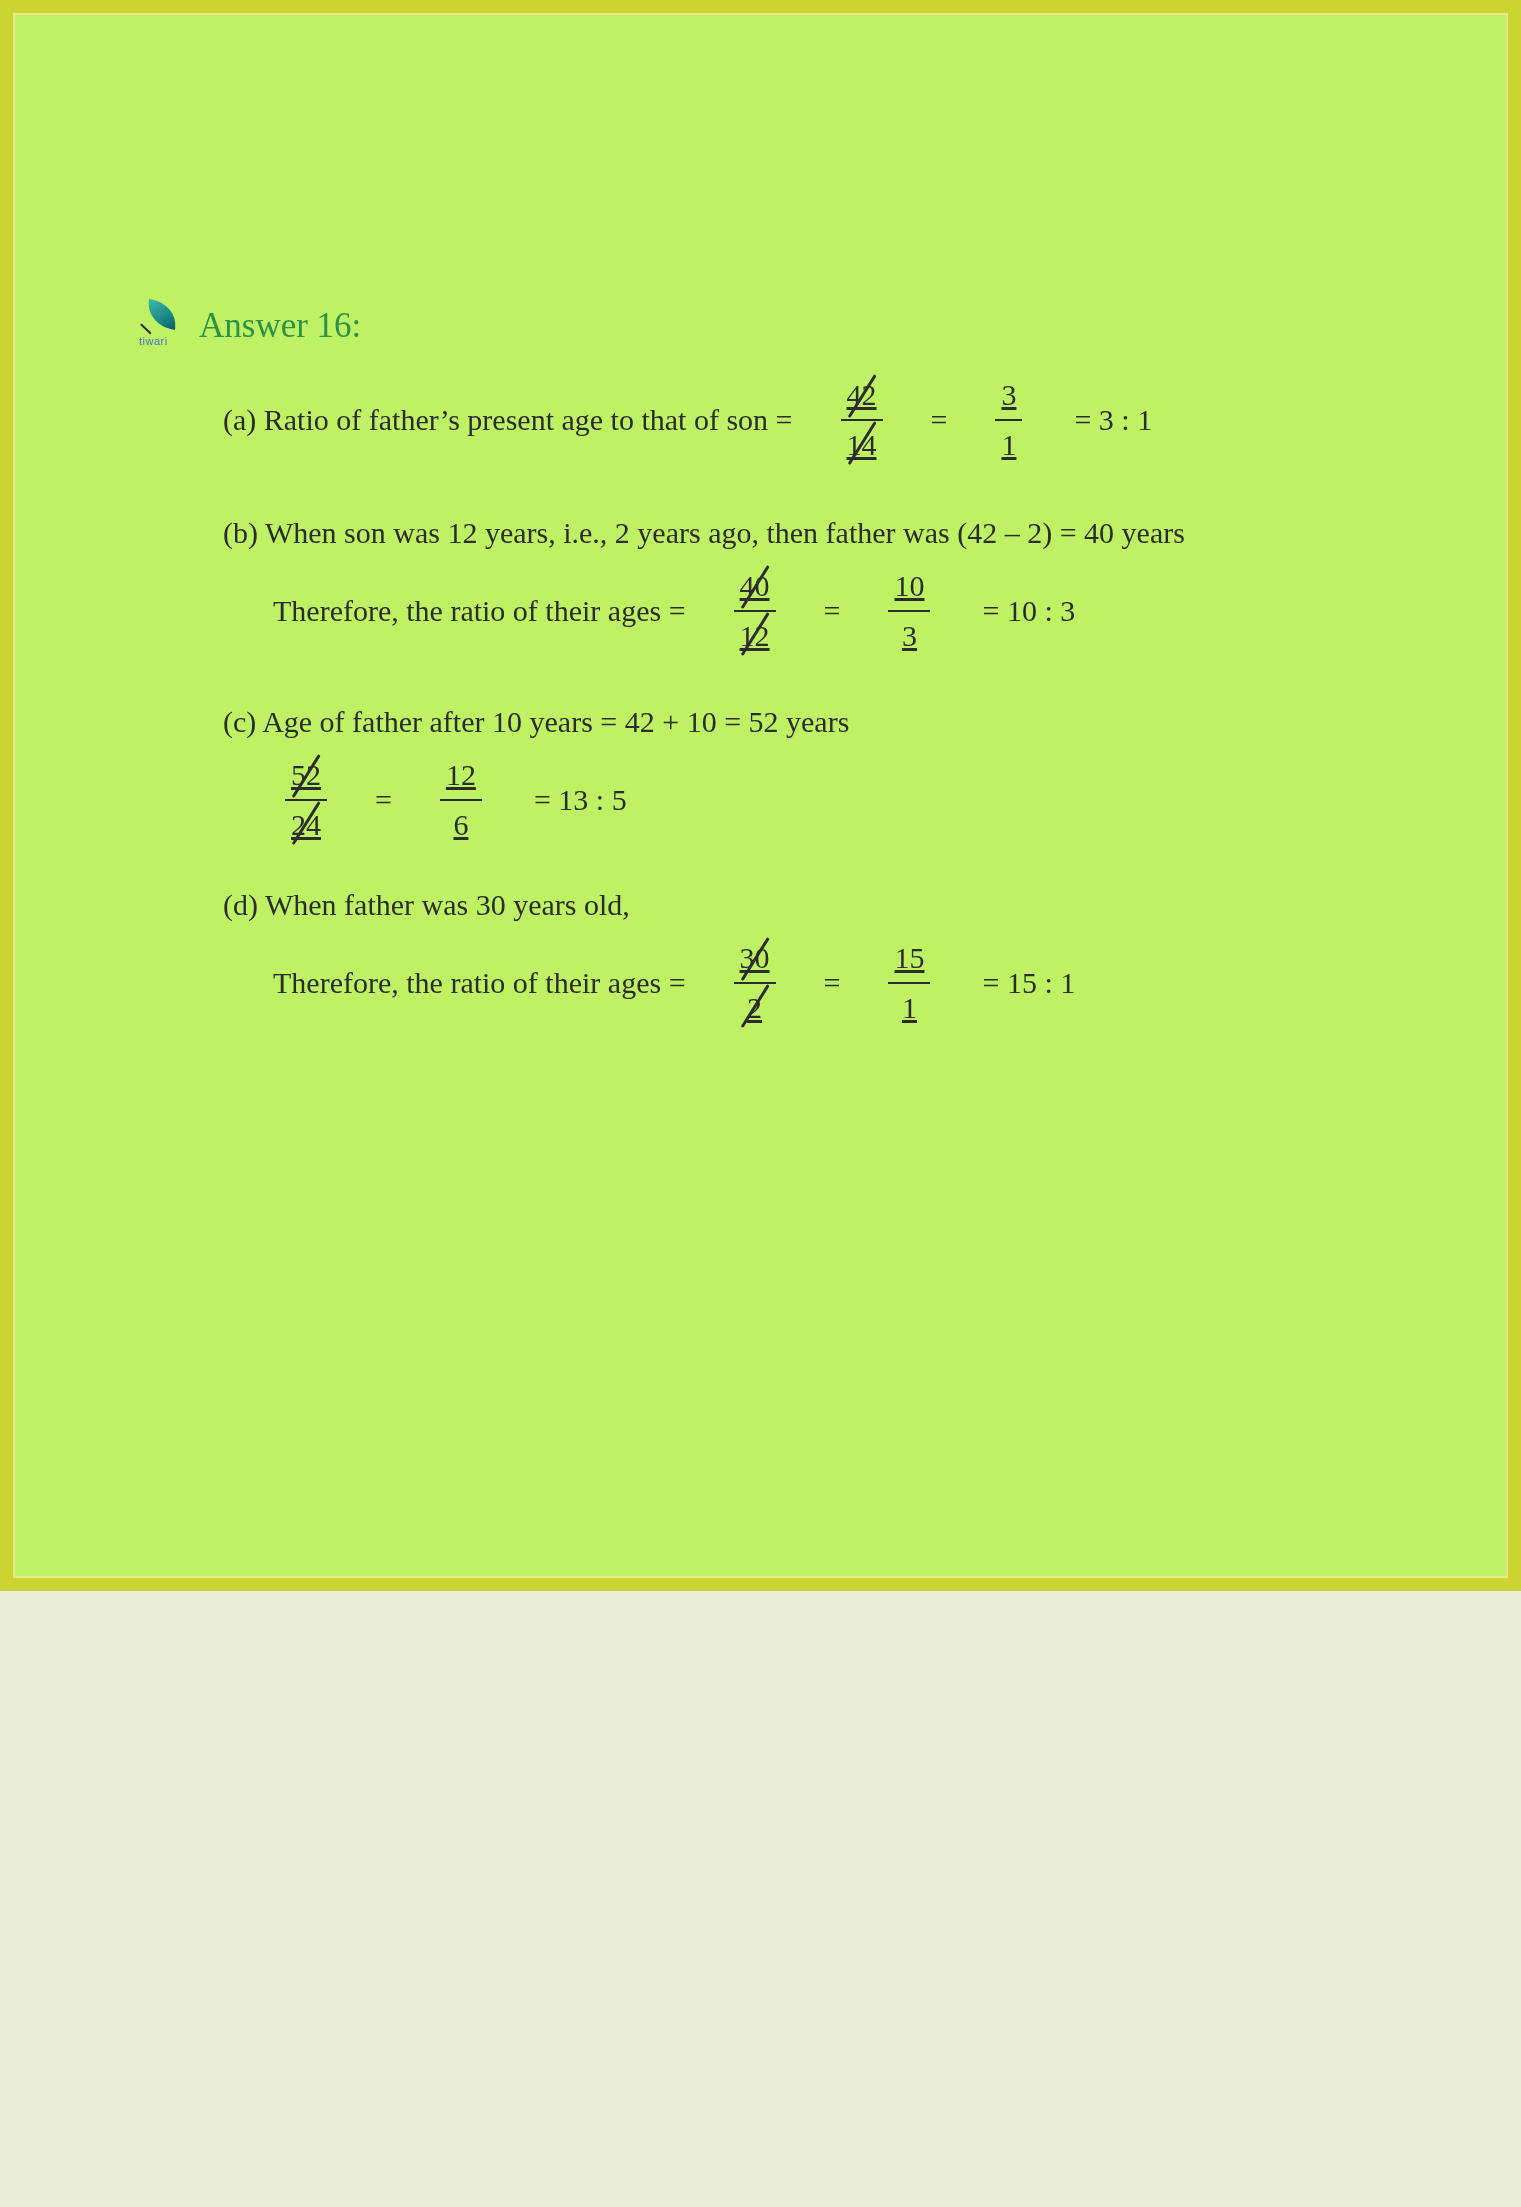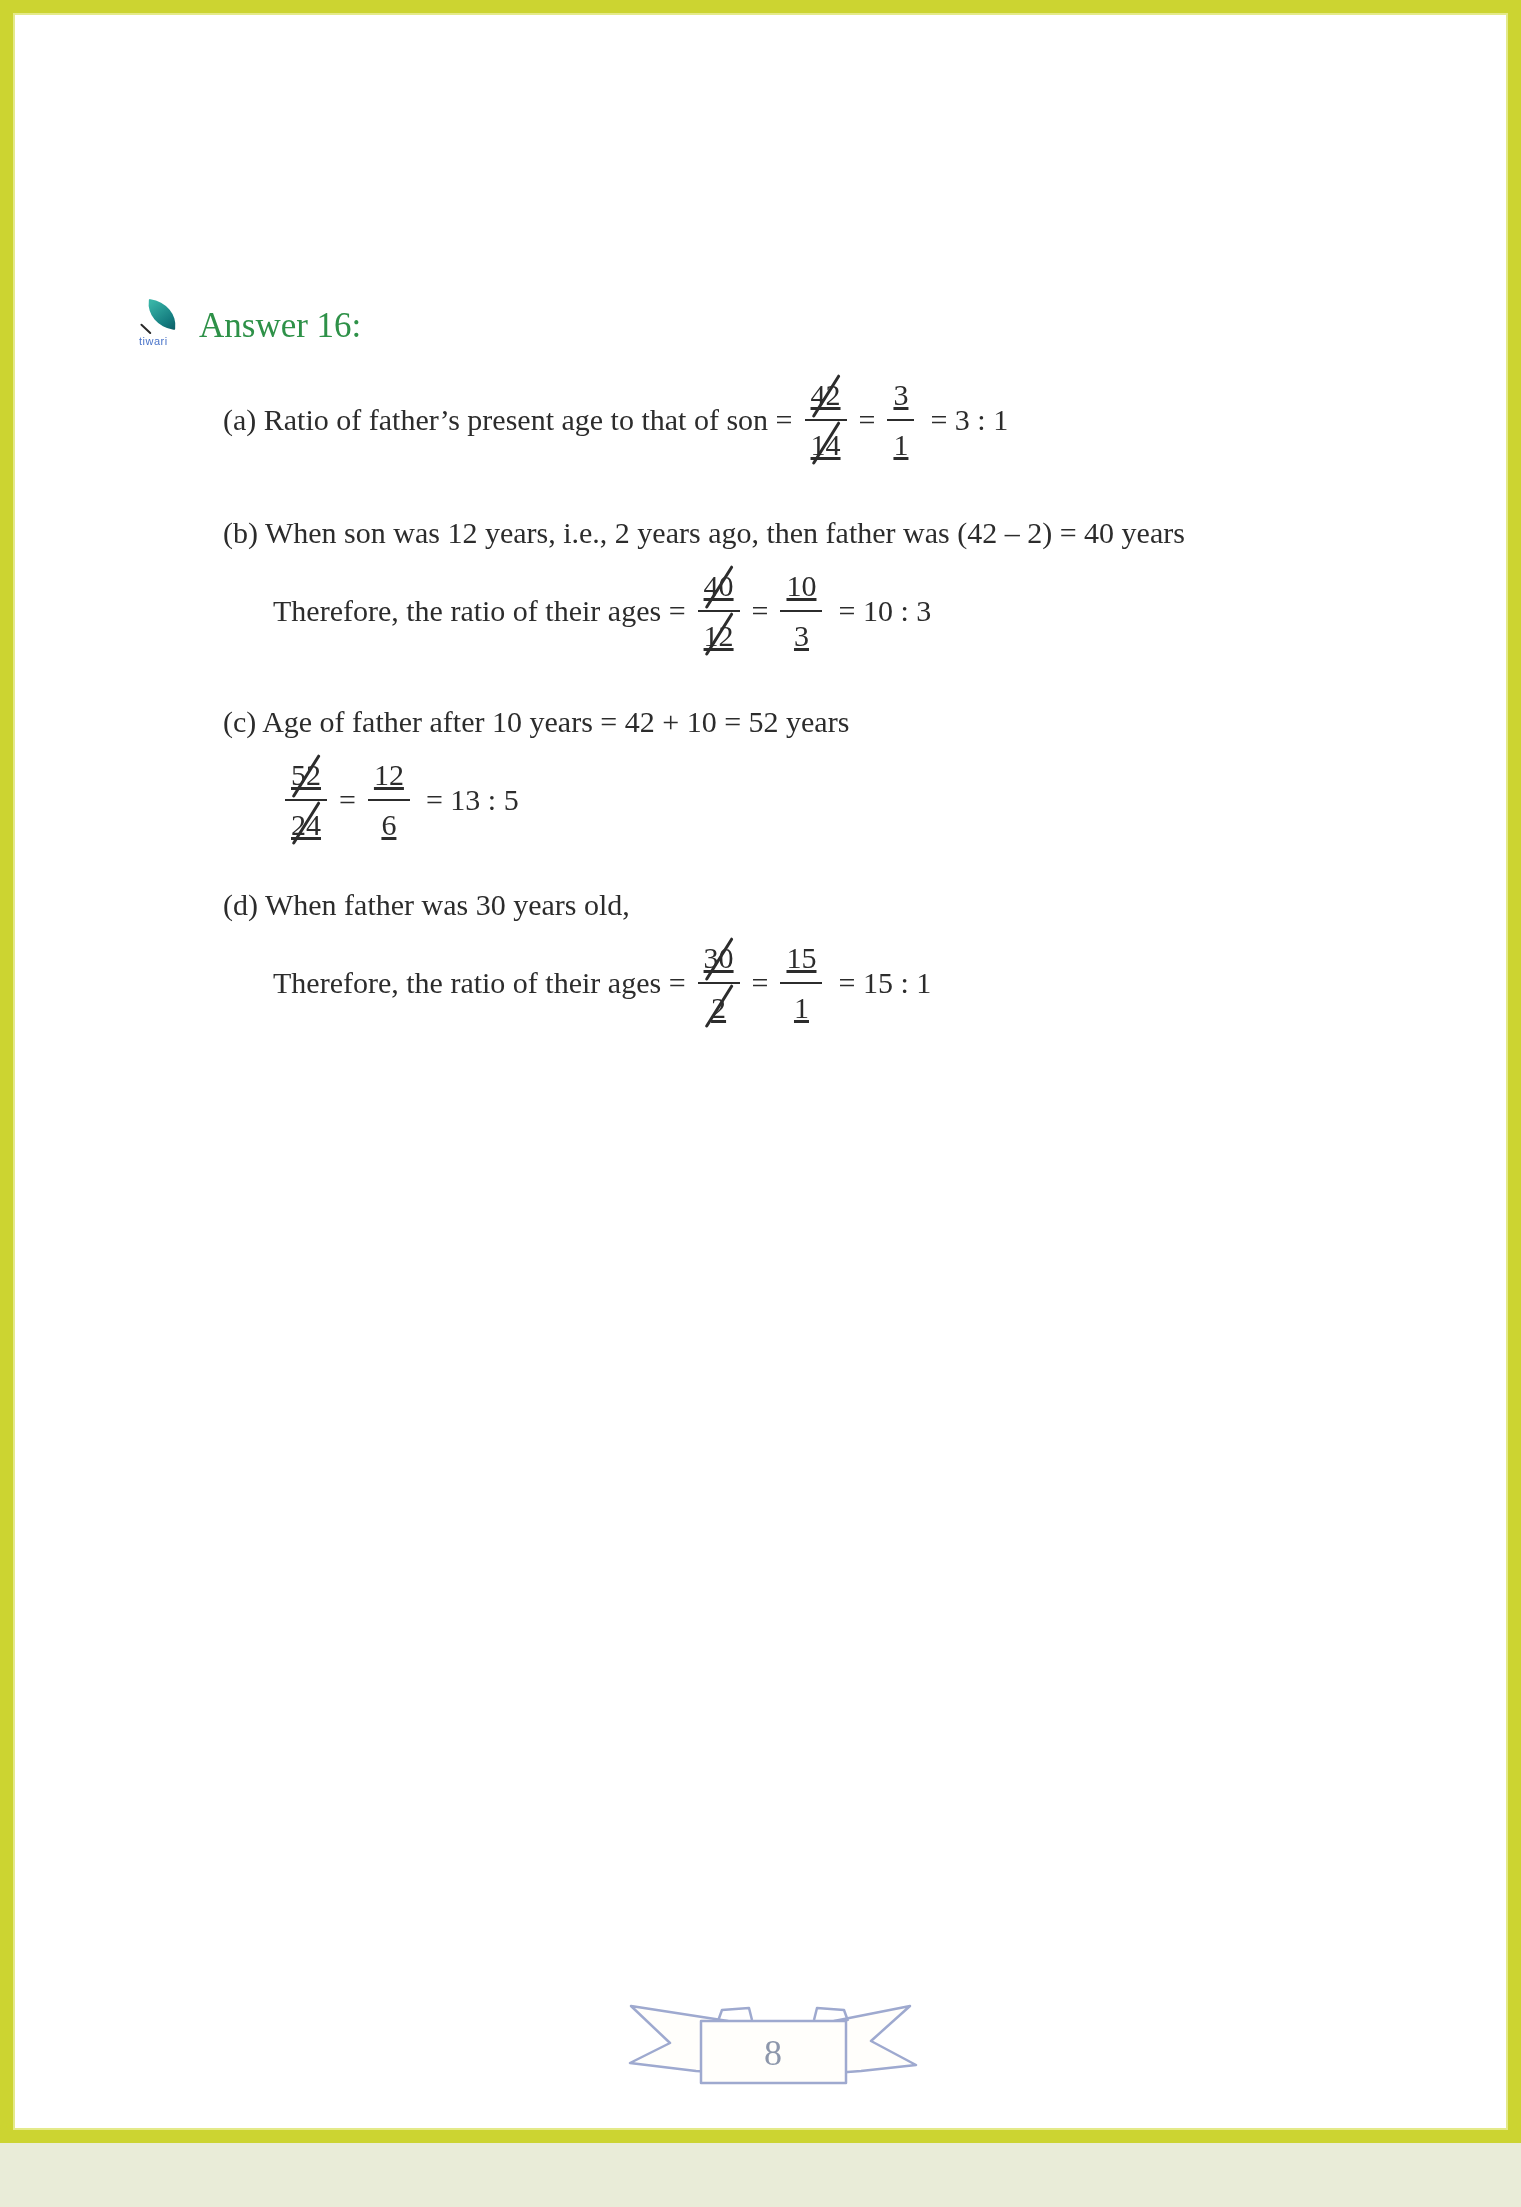--- a/index.html
+++ b/index.html
@@ -1,20 +1,20 @@
 <!DOCTYPE html>
 <html><head>
 <meta charset="utf-8">
 <style>
   * { margin:0; padding:0; box-sizing:border-box; }
   html,body { background:#e9ecd8; }
   .page {
     position:relative;
-    width:1521px; height:2143px;
-    background:#ffffff;
+    width:1521px; height:1591px;
+    background:#bef264;
     border:13px solid #ccd431;
     box-shadow: inset 0 0 0 2px #e4ea8a;
     font-family:"Liberation Serif", serif;
     color:#2c2c2c;
     overflow:hidden;
   }
   .content { padding:288px 60px 0 210px; }
 
   
   .heading { display:flex; align-items:flex-end; margin-left:-84px; margin-bottom:16px; }
@@ -35,21 +35,21 @@
     font-size:11px; color:#4a74c9; letter-spacing:.5px;
   }
   h1.answer-title { font-size:35px; font-weight:normal; color:#2e9148; margin-left:10px; line-height:1.2; }
 
   
   .part { font-size:30px; }
   .part-a { margin-top:0; }
   .part-b { margin-top:36px; }
   .part-c { margin-top:34px; }
   .part-d { margin-top:28px; }
-  .line { line-height:43px; }
+  .line { line-height:43px;gap:36px; }
   .indent { margin-left:50px; }
   .frac-line { display:flex; align-items:center; min-height:112px; }
   .frac-line .txt { white-space:pre; }
 
   
   .frac { display:inline-flex; flex-direction:column; align-items:center; margin:0 12px;text-decoration:underline; }
   .frac .num { display:block; border-bottom:2.5px solid #2c2c2c; padding:0 6px 3px; text-align:center; }
   .frac .den { display:block; padding:2px 6px 0; text-align:center; }
   .struck { position:relative; }
   .struck::after {

